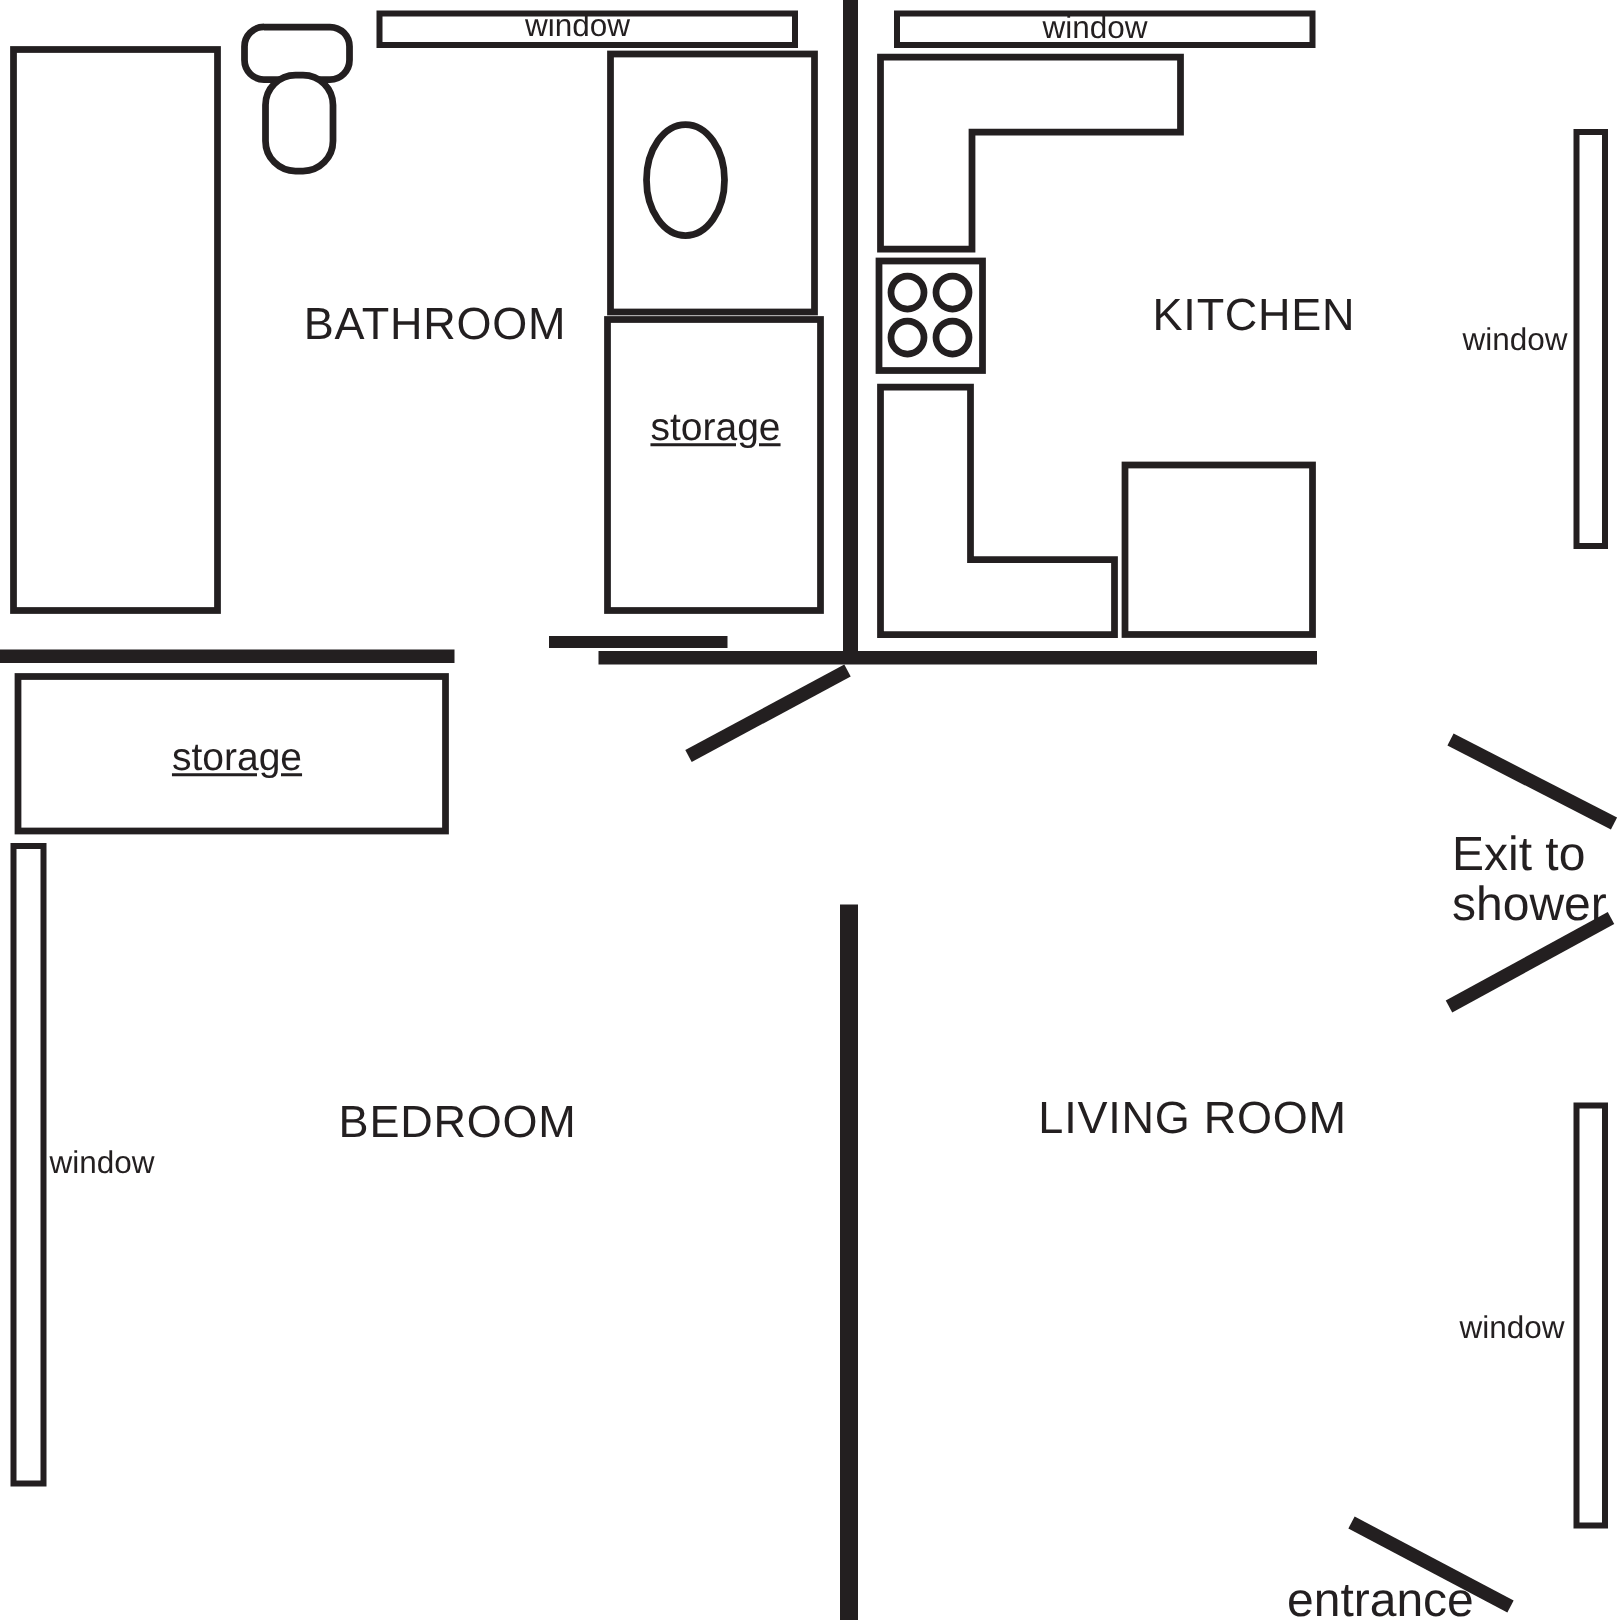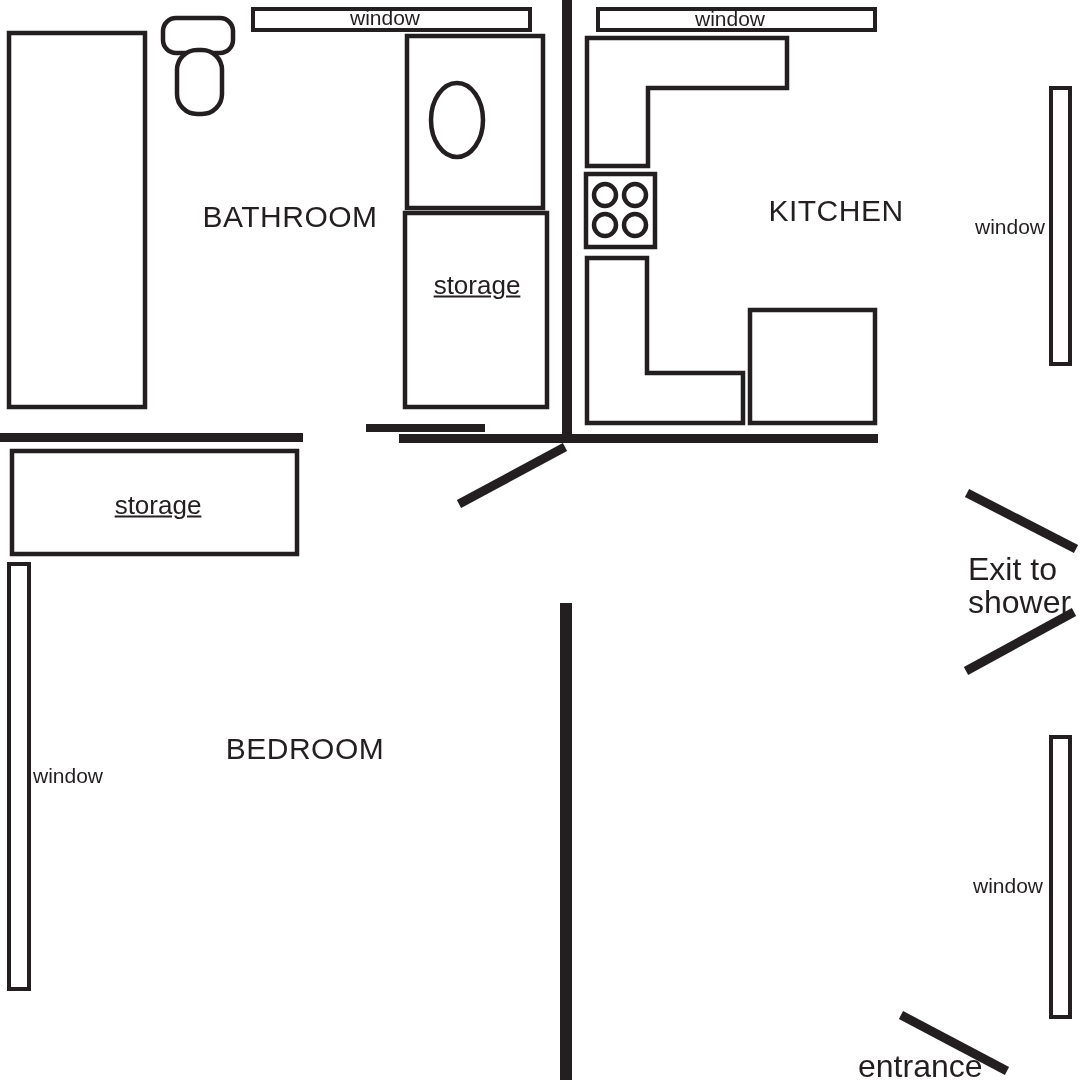--- a/index.html
+++ b/index.html
@@ -89,20 +89,21 @@
     <circle cx="635" cy="225" r="11" fill="#ffffff" stroke="#231f20" stroke-width="4.5"></circle>
     <polygon points="587,258 647,258 647,373 743,373 743,423 587,423" fill="#ffffff" stroke="#231f20" stroke-width="4.5"></polygon>
     <rect x="750" y="310" width="125" height="113" fill="#ffffff" stroke="#231f20" stroke-width="4.5"></rect>
 
     <rect x="12" y="451" width="285" height="103" fill="#ffffff" stroke="#231f20" stroke-width="4.5"></rect>
   </svg>
 
   <div class="label centered room-label" style="left:290px; top:217px;">BATHROOM</div>
   <div class="label centered room-label" style="left:836px; top:211px;">KITCHEN</div>
   <div class="label centered room-label" style="left:281px; top:749px;margin-left:24px;">BEDROOM</div>
+  <div class="label centered room-label" style="left:795px; top:746px;">LIVING ROOM</div>
 
   <div class="label centered fixture-label" style="left:477px; top:285px;">storage</div>
   <div class="label centered fixture-label" style="left:158px; top:505px;">storage</div>
 
   <div class="label centered window-label" style="left:385px; top:18px;">window</div>
   <div class="label centered window-label" style="left:730px; top:19px;">window</div>
   <div class="label centered window-label" style="left:1010px; top:227px;">window</div>
   <div class="label centered window-label" style="left:68px; top:776px;">window</div>
   <div class="label centered window-label" style="left:1008px; top:886px;">window</div>
 

